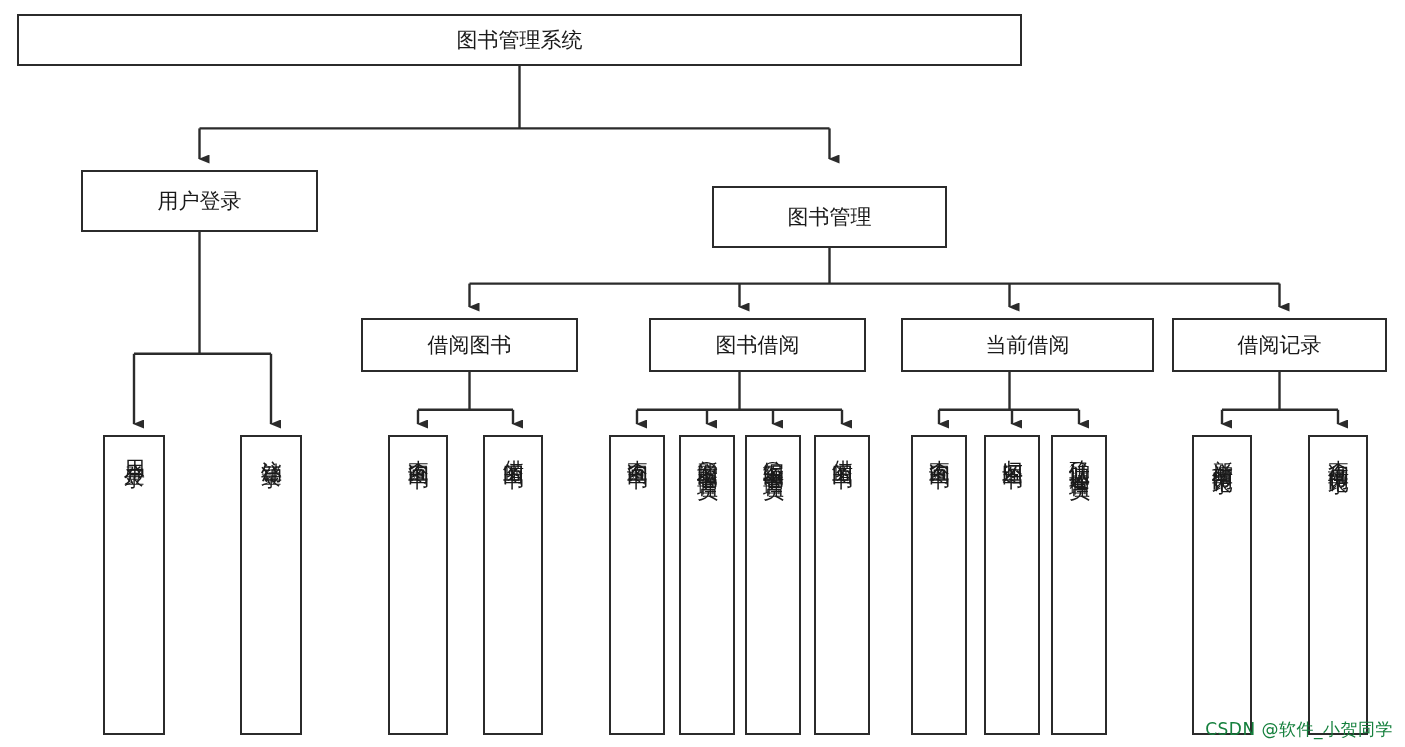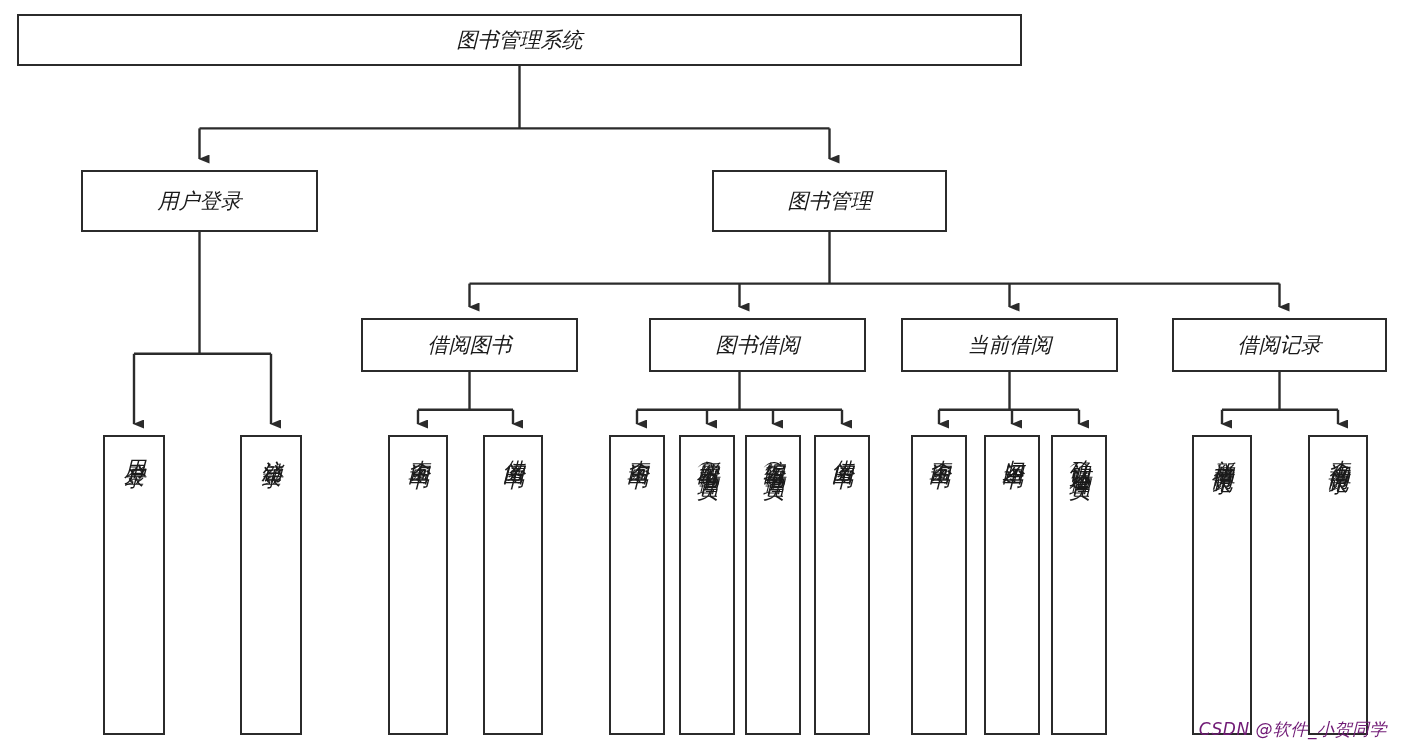--- a/index.html
+++ b/index.html
@@ -9,21 +9,20 @@
   }
   body {
     font-family: "DejaVu Sans", "Liberation Sans", sans-serif;
   }
   #canvas {
     position: relative;
     width: 1405px;
     height: 747px;
     background: #ffffff;
     overflow: hidden;
-    font-style: italic;
   }
   #edges {
     position: absolute;
     left: 0;
     top: 0;
     width: 1405px;
     height: 747px;
   }
   .node {
     position: absolute;
@@ -51,24 +50,24 @@
   }
   .vert .node-label {
     writing-mode: vertical-rl;
     text-orientation: upright;
     font-size: 21px;
     letter-spacing: 3px;
     line-height: 1;
   }
   #watermark {
     position: absolute;
-    right: 18px;
+    right: 12px;
     bottom: 6px;
     font-size: 17px;
-    color: #701a75;
+    color: #15803d;
     white-space: nowrap;
     letter-spacing: 0.5px;
   }
 </style>
 </head>
 <body>
 
 <div id="canvas">
 
   <svg id="edges" viewBox="0 0 1405 747">
@@ -114,30 +113,30 @@
       </g>
   </svg>
 
   <div id="node-layer">
       <div class="node horiz" style="left: 17px; top: 14px; width: 1005px; height: 52px;">
         <span class="node-label">图书管理系统</span>
       </div>
       <div class="node horiz" style="left: 81px; top: 170px; width: 237px; height: 62px;">
         <span class="node-label">用户登录</span>
       </div>
-      <div class="node horiz" style="left: 712px; top: 170px; width: 235px; height: 62px;">
+      <div class="node horiz" style="left: 712px; top: 186px; width: 235px; height: 62px;">
         <span class="node-label">图书管理</span>
       </div>
       <div class="node horiz" style="left: 361px; top: 318px; width: 217px; height: 54px;">
         <span class="node-label">借阅图书</span>
       </div>
       <div class="node horiz" style="left: 649px; top: 318px; width: 217px; height: 54px;">
         <span class="node-label">图书借阅</span>
       </div>
-      <div class="node horiz" style="left: 901px; top: 318px; width: 217px; height: 54px;">
+      <div class="node horiz" style="left: 901px; top: 318px; width: 253px; height: 54px;">
         <span class="node-label">当前借阅</span>
       </div>
       <div class="node horiz" style="left: 1172px; top: 318px; width: 215px; height: 54px;">
         <span class="node-label">借阅记录</span>
       </div>
       <div class="node vert" style="left: 103px; top: 435px; width: 62px; height: 300px;">
         <span class="node-label">用户登录</span>
       </div>
       <div class="node vert" style="left: 240px; top: 435px; width: 62px; height: 300px;">
         <span class="node-label">注销登录</span>

